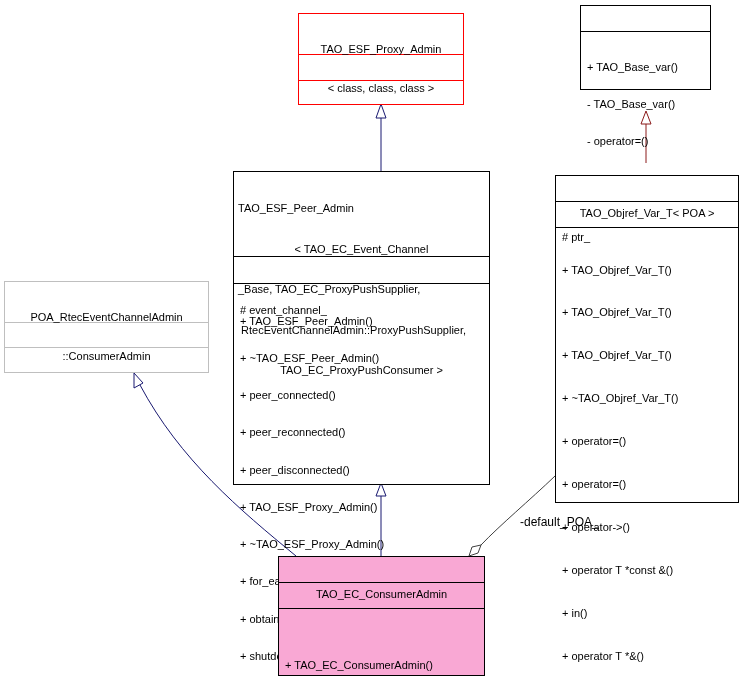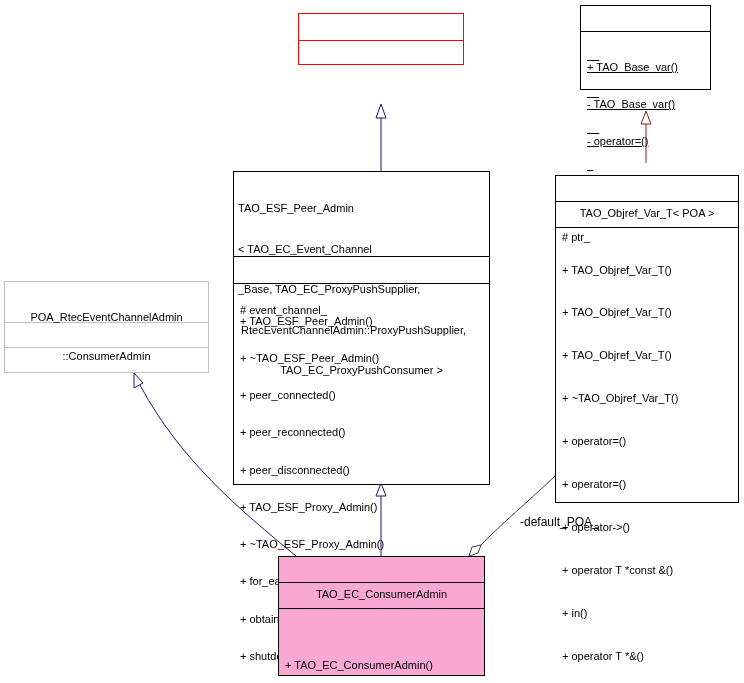--- a/index.html
+++ b/index.html
@@ -31,37 +31,41 @@
   <path d="M296,556 C240,510 180,460 140,385" fill="none" stroke="#191970" stroke-width="1"></path>
   <polygon points="134,373 134,388 143,383" fill="#fff" stroke="#191970"></polygon>
 
   <path d="M555,476 C530,500 500,525 481,545" fill="none" stroke="#404040" stroke-width="1"></path>
   <polygon points="469,556 472,547 481,545 478,553" fill="#fff" stroke="#404040"></polygon>
 </svg>
 
 <div class="lbl" style="left:520px;top:515px;">-default_POA_</div>
 
 <div class="cls" style="left:298px;top:13px;width:166px;border:1px solid #ff0000;color:#ff0000;">
+  <div class="sec title" style="color:#000;height:40px;">
+    <span class="line">TAO_ESF_Proxy_Admin</span>
+    <span class="line">&lt; class, class, class &gt;</span>
+  </div>
   <div class="sec" style="height:26px;"></div>
   <div class="sec" style="height:24px;"></div>
 </div>
 
 <div class="cls" style="left:580px;top:5px;width:131px;border:1px solid #000;">
   <div class="sec" style="height:25px;"></div>
-  <div class="sec members" style="height:58px;padding-top:5px;text-decoration:underline;">
+  <div class="sec members" style="height:58px;padding-top:5px;">
     <span class="line">+ TAO_Base_var()</span>
     <span class="line">- TAO_Base_var()</span>
     <span class="line">- operator=()</span>
   </div>
 </div>
 
 <div class="cls" style="left:233px;top:171px;width:257px;border:1px solid #000;">
   <div class="sec title" style="height:84px;padding-top:3px;line-height:13.5px;">
     <span class="line" style="text-align:left;">TAO_ESF_Peer_Admin</span>
-    <span class="line" style="text-align:left;">&lt; TAO_EC_Event_Channel</span>
+    <span class="line" style="text-align:center;">&lt; TAO_EC_Event_Channel</span>
     <span class="line" style="text-align:left;">_Base, TAO_EC_ProxyPushSupplier,</span>
     <span class="line" style="text-align:left;"> RtecEventChannelAdmin::ProxyPushSupplier,</span>
     <span class="line">TAO_EC_ProxyPushConsumer &gt;</span>
   </div>
   <div class="sec members" style="height:27px;padding-top:23px;">
     <span class="line"># event_channel_</span>
   </div>
   <div class="sec members" style="height:201px;padding-top:6px;line-height:12.4px;">
     <span class="line">+ TAO_ESF_Peer_Admin()</span>
     <span class="line">+ ~TAO_ESF_Peer_Admin()</span>

